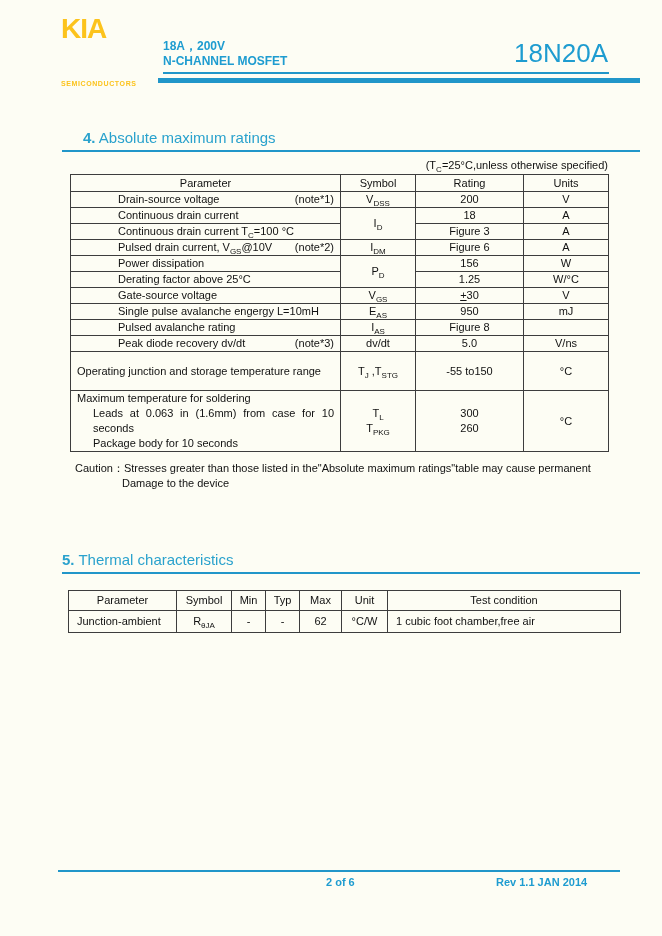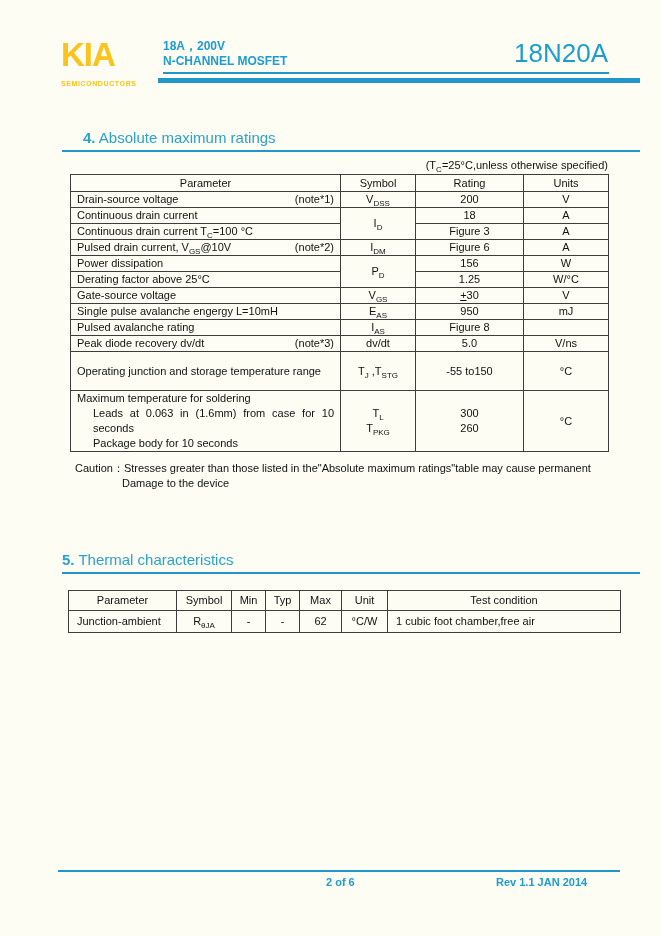--- a/index.html
+++ b/index.html
@@ -1,20 +1,20 @@
 <!DOCTYPE html>
 <html><head>
 <meta charset="utf-8">
 <style>
   html,body { margin:0; padding:0; }
   body { background:#fdfdf4; font-family:"Liberation Sans", sans-serif; }
   .page { position:relative; width:662px; height:936px; background:#fdfdf4; color:#111; overflow:hidden; }
 
   
-  .logo-text { position:absolute; left:61px; top:38px; font-size:33px; font-weight:bold; color:#fcc31c; letter-spacing:-1px; line-height:1; }
+  .logo-text { position:absolute; left:61px; top:15px; font-size:28px; font-weight:bold; color:#fcc31c; letter-spacing:-1px; line-height:1; }
   .logo-sub  { position:absolute; left:61px; top:80px; font-size:7px; font-weight:bold; color:#fcc31c; letter-spacing:0.6px; }
   .sub1 { position:absolute; left:163px; top:38px; font-size:12px; font-weight:bold; color:#1e9cd0; }
   .sub2 { position:absolute; left:163px; top:54px; font-size:12px; font-weight:bold; color:#1e9cd0; }
   .part { position:absolute; right:54px; top:38px; font-size:26px; color:#1e9cd0; }
   .rule-thin  { position:absolute; left:163px; top:72px; width:446px; height:2px; background:#2196c9; }
   .rule-thick { position:absolute; left:158px; top:78px; width:482px; height:5px; background:#2196c9; }
 
   
   .sec { position:absolute; left:62px; font-size:15px; color:#2aa2cd; }
   .sec .num { font-weight:bold; }
@@ -22,21 +22,21 @@
   .s4 { top:129px;margin-left:21px; } .s4-line { top:150px; }
   .s5 { top:551px; } .s5-line { top:572px; }
   .cond { position:absolute; right:54px; top:159px; font-size:11px; color:#111; }
 
   
   table { border-collapse:collapse; table-layout:fixed; font-size:11px; color:#111; }
   td { border:1px solid #3d3d3d; line-height:13px; overflow:hidden; }
   sub { font-size:8px; line-height:0; }
   .c  { text-align:center; padding:0 3px; vertical-align:middle; }
   .p  { padding:0 6px; vertical-align:middle; }
-  .pf { display:flex; justify-content:space-between; align-items:flex-end; }
+  .pf { display:flex; justify-content:space-between; align-items:flex-end;margin-left:41px; }
   .just { text-align:justify; }
   .usign { text-decoration:underline; }
   .indent { padding-left:16px; }
   .t1 { position:absolute; left:70px; top:174px; width:538px; }
   .t1 tr.hr { height:17px; } .t1 tr.r { height:16px; }
   .t1 tr.tall  { height:39px; } .t1 tr.tall  td { line-height:15px; }
   .t1 tr.xtall { height:58px; } .t1 tr.xtall td { line-height:15px; }
   .t2 { position:absolute; left:68px; top:590px; width:552px; }
   .t2 tr.hr { height:20px; } .t2 tr.r1 { height:34px; } .t2 tr.r1 td { line-height:15px; } .t2 tr.r2 { height:22px; }
   .t2 .p { padding:0 8px; }

